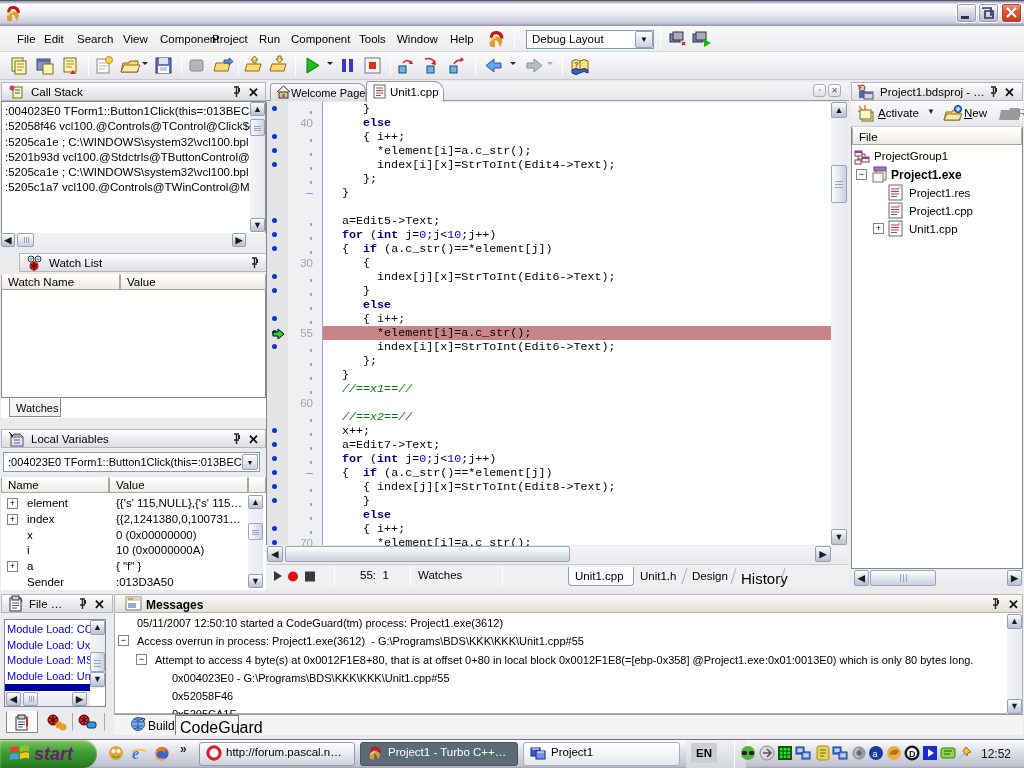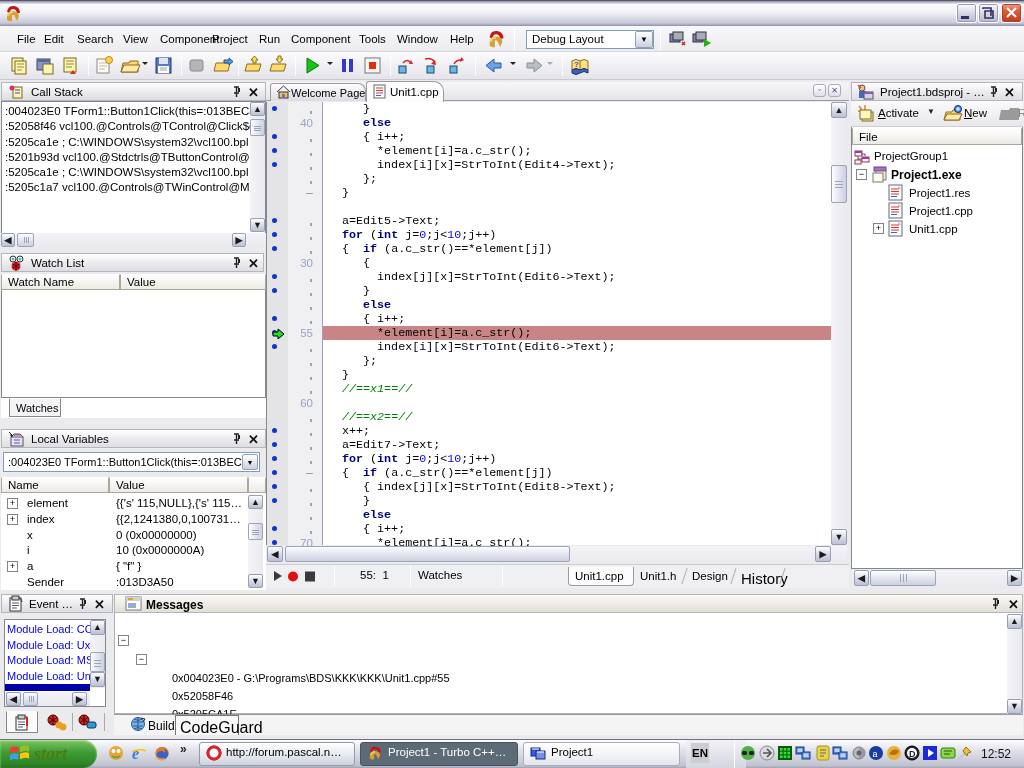--- a/index.html
+++ b/index.html
@@ -229,21 +229,21 @@
     <div class="sbtn" style="left:250px;top:218px;width:15px;height:14px">▼</div>
     <div class="sbtrackh" style="left:1px;top:233px;width:265px;height:14px"></div>
     <div class="sbtn" style="left:1px;top:233px;width:14px;height:14px">◀</div>
     <div class="sthumbh" style="left:17px;top:233px;width:17px;height:14px">
         <div class="griph" style="left:6px"></div>
         <div class="griph" style="left:8px"></div>
         <div class="griph" style="left:10px"></div>
       </div>
     <div class="sbtn" style="left:232px;top:233px;width:14px;height:14px">▶</div>
 
-    <div class="abs ptitle" style="left:1px;top:253px;width:263px;height:19px">
+    <div class="abs ptitle" style="left:19px;top:253px;width:263px;height:19px">
       <svg class="abs" style="left:6px;top:1px" width="18" height="17">
           <circle cx="5" cy="4" r="3" fill="none" stroke="#333"></circle>
           <circle cx="12" cy="4" r="3" fill="none" stroke="#333"></circle>
           <circle cx="5" cy="4" r="1.5" fill="#4cc"></circle>
           <circle cx="12" cy="4" r="1.5" fill="#4cc"></circle>
           <circle cx="8" cy="11" r="4.5" fill="#d22"></circle>
           <path d="M8 7 v9 M4.5 9 l7 4 M11.5 9 l-7 4" stroke="#300"></path>
         </svg>
       <span class="abs" style="left:29px;top:3px">Watch List</span>
       <span class="pin" style="left:230px;top:3px"><svg width="10" height="12" viewBox="0 0 10 12">
@@ -538,21 +538,21 @@
 
   <div id="bottomdock">
 
     <div class="abs ptitle" style="left:1px;top:594px;width:112px;height:19px">
       <svg class="abs" style="left:5px;top:0px" width="17" height="18">
           <rect x="3" y="3" width="11" height="13" fill="#fff" stroke="#333"></rect>
           <rect x="5" y="1" width="7" height="4" fill="#ccc" stroke="#333"></rect>
           <path d="M5 8h7M5 10.5h7M5 13h5" stroke="#557"></path>
           <path d="M12 3 a4 4 0 0 1 3 4" stroke="#333" fill="none"></path>
         </svg>
-      <span class="abs" style="left:27px;top:3px">Event …</span>
+      <span class="abs" style="left:27px;top:3px">File …</span>
       <span class="pin" style="left:76px;top:3px"><svg width="10" height="12" viewBox="0 0 10 12">
             <path d="M2 1 h5 M4.5 1 v6 M2 7 h5 M4.5 7 v4" stroke="#222" stroke-width="1.4" fill="none"></path>
             <path d="M7 2 v4" stroke="#222" stroke-width="2"></path>
           </svg></span>
         <span class="px" style="left:92px;top:2px">✕</span>
     </div>
     <div class="abs white" style="left:4px;top:619px;width:102px;height:88px"></div>
     <div class="abs" style="left:7px;top:622px;width:84px;height:63px;font-size:11px;color:#0000ee;line-height:15.7px;white-space:nowrap;overflow:hidden">Module Load: CO<br>Module Load: Ux<br>Module Load: MS<br>Module Load: Unl</div>
     <div class="abs" style="left:5px;top:684px;width:85px;height:7px;background:#0000a8"></div>
     <div class="sbtrack" style="left:90px;top:620px;width:15px;height:68px"></div>
@@ -602,22 +602,25 @@
         </svg>
       <span class="abs" style="left:31px;top:3px;font-weight:bold;font-size:12px">Messages</span>
       <span class="pin" style="left:876px;top:3px"><svg width="10" height="12" viewBox="0 0 10 12">
             <path d="M2 1 h5 M4.5 1 v6 M2 7 h5 M4.5 7 v4" stroke="#222" stroke-width="1.4" fill="none"></path>
             <path d="M7 2 v4" stroke="#222" stroke-width="2"></path>
           </svg></span>
         <span class="px" style="left:893px;top:2px">✕</span>
     </div>
     <div class="abs" style="left:114px;top:613px;width:909px;height:101px;background:#fff;border:1px solid #b0b0b8;border-top:none;overflow:hidden"></div>
     <div class="abs" style="left:114px;top:613px;width:892px;height:101px;font-size:11px;overflow:hidden;white-space:nowrap">
+      <span class="abs" style="left:23px;top:4px">05/11/2007 12:50:10 started a CodeGuard(tm) process: Project1.exe(3612)</span>
       <div class="pbox" style="left:4px;top:22px">−</div>
+      <span class="abs" style="left:23px;top:22px">Access overrun in process: Project1.exe(3612)&nbsp; - G:\Programs\BDS\KKK\KKK\Unit1.cpp#55</span>
       <div class="pbox" style="left:22px;top:41px">−</div>
+      <span class="abs" style="left:41px;top:41px">Attempt to access 4 byte(s) at 0x0012F1E8+80, that is at offset 0+80 in local block 0x0012F1E8(=[ebp-0x358] @Project1.exe:0x01:0013E0) which is only 80 bytes long.</span>
       <span class="abs" style="left:58px;top:59px">0x004023E0 - G:\Programs\BDS\KKK\KKK\Unit1.cpp#55</span>
       <span class="abs" style="left:58px;top:77px">0x52058F46</span>
       <span class="abs" style="left:58px;top:95px">0x5205CA1E</span>
     </div>
     <div class="sbtrack" style="left:1007px;top:614px;width:15px;height:100px"></div>
     <div class="sbtn" style="left:1007px;top:614px;width:15px;height:15px">▲</div>
     <div class="sbtn" style="left:1007px;top:699px;width:15px;height:15px">▼</div>
 
     <div class="abs" style="left:114px;top:714px;width:909px;height:21px;background:#f4f4f5;border-top:1px solid #999"></div>
     <svg class="abs" style="left:130px;top:716px" width="17" height="17">
@@ -634,21 +637,21 @@
   <div id="taskbaritems">
     <div class="abs" style="left:0;top:740px;width:97px;height:28px;border-radius:0 14px 14px 0;background:linear-gradient(#7ec462,#3d9b34 45%,#2e8526 85%,#25701f);box-shadow:inset 0 1px 2px #b8e8a0"></div>
     <svg class="abs" style="left:9px;top:744px" width="22" height="20" viewBox="0 0 22 20">
         <g transform="skewY(-6)">
           <path d="M1 4 Q5 2 9.5 4 L9.5 9.5 Q5 7.5 1 9.5 Z" fill="#e8402c"></path>
           <path d="M11 4 Q15.5 2 20 4 L20 9.5 Q15.5 7.5 11 9.5 Z" fill="#8ec225"></path>
           <path d="M1 11 Q5 9 9.5 11 L9.5 16.5 Q5 14.5 1 16.5 Z" fill="#3aa3e8"></path>
           <path d="M11 11 Q15.5 9 20 11 L20 16.5 Q15.5 14.5 11 16.5 Z" fill="#ffc20e"></path>
         </g>
       </svg>
-    <span class="abs" style="left:34px;top:744px;font-size:18px;font-weight:bold;font-style:italic;color:#4d7c0f;font-family:Liberation Serif, serif">start</span>
+    <span class="abs" style="left:34px;top:744px;font-size:18px;font-weight:bold;font-style:italic;color:#701a75;font-family:Liberation Sans, sans-serif">start</span>
     <svg class="tray" style="left:108px">
         <circle cx="8" cy="8" r="7" fill="#e8a33a"></circle>
         <circle cx="5.5" cy="6" r="2" fill="#fff"></circle>
         <circle cx="10.5" cy="6" r="2" fill="#fff"></circle>
         <path d="M4 11 q4 3 8 0" stroke="#6a3" stroke-width="2" fill="none"></path>
       </svg>
     <svg class="tray" style="left:131px">
         <text x="1" y="14" font-size="16" font-weight="bold" font-style="italic" fill="#3a7ae0" font-family="Liberation Serif">e</text>
         <path d="M1 7 q7 -4 14 -1" stroke="#ffc20e" stroke-width="1.6" fill="none"></path>
       </svg>
@@ -672,21 +675,21 @@
       </svg>
     <span class="abs" style="left:388px;top:746px;font-size:11.5px;color:#fff">Project1 - Turbo C++…</span>
     <div class="task" style="left:523px;width:157px;background:linear-gradient(#ffffff,#f2f3f6 55%,#e4e6ec);border-color:#a8aeba"></div>
     <svg class="abs" style="left:530px;top:745px" width="16" height="16">
         <rect x="1" y="3" width="9" height="8" fill="#3a5ad8" stroke="#112a88"></rect>
         <rect x="6" y="6" width="9" height="8" fill="#7a90e8" stroke="#112a88"></rect>
         <path d="M2 4 h7 M7 7 h7" stroke="#fff"></path>
       </svg>
     <span class="abs" style="left:551px;top:746px;font-size:11.5px">Project1</span>
     <div class="abs" style="left:686px;top:740px;width:60px;height:28px;background:linear-gradient(#f2f2f5,#d4d6e0)"></div>
-    <div class="abs" style="left:691px;top:743px;width:18px;height:20px;background:#cdcdd2;font-size:11.5px;font-weight:bold;text-align:center;line-height:20px">EN</div>
+    <div class="abs" style="left:691px;top:743px;width:26px;height:20px;background:#cdcdd2;font-size:11.5px;font-weight:bold;text-align:center;line-height:20px">EN</div>
     <div class="abs" style="left:734px;top:740px;width:1px;height:28px;background:#9a9aa8;border-right:1px solid #fff"></div>
     <svg class="tray" style="left:740px">
         <circle cx="8" cy="8" r="7" fill="#52b043"></circle>
         <rect x="2" y="6" width="5" height="4" rx="1.5" fill="#222"></rect>
         <rect x="9" y="6" width="5" height="4" rx="1.5" fill="#222"></rect>
       </svg>
     <svg class="tray" style="left:759px">
         <circle cx="8" cy="8" r="7" fill="#d8dade" stroke="#888"></circle>
         <path d="M4 8 h8 M8 4 l4 4 -4 4" stroke="#555" fill="none" stroke-width="1.6"></path>
       </svg>

